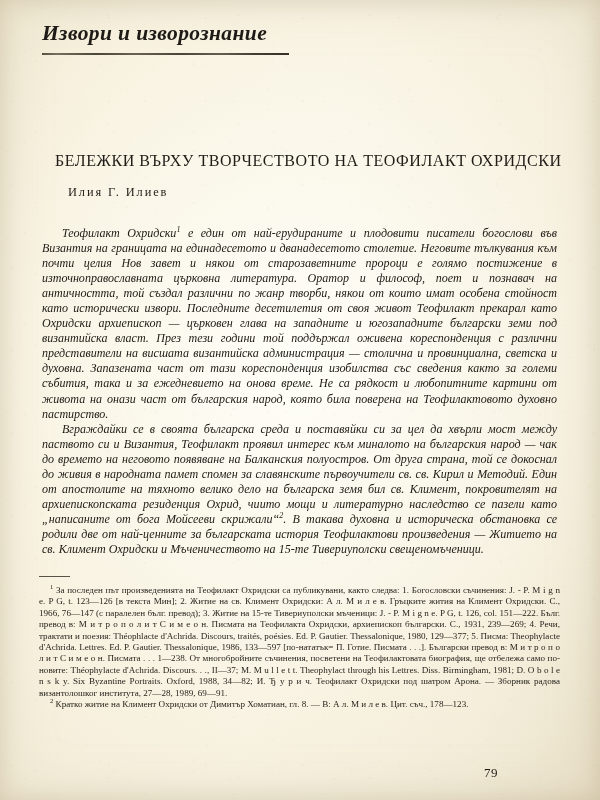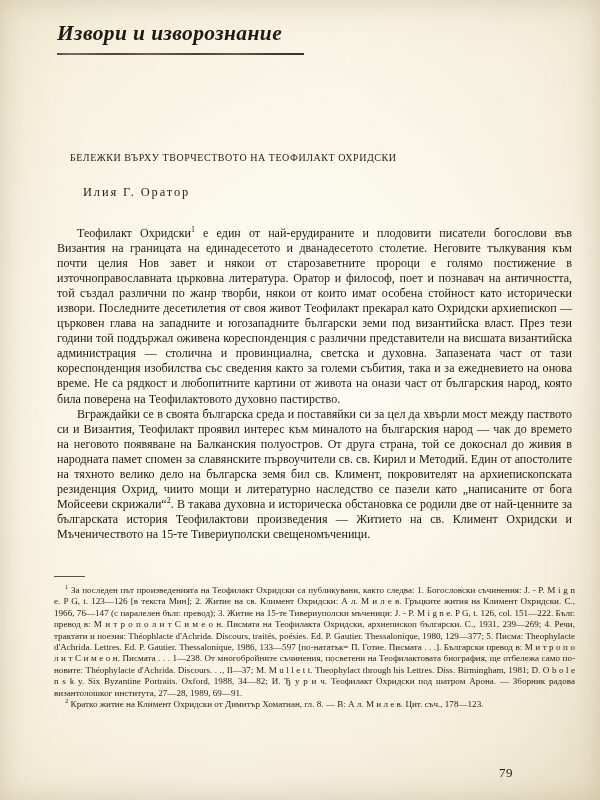--- a/index.html
+++ b/index.html
@@ -54,21 +54,21 @@
     position: absolute;
     inset: 0;
     pointer-events: none;
     box-shadow:
       inset 0 0 22px rgba(168,150,112,.30),
       inset 0 0 60px rgba(176,160,124,.16);
   }
 
   .content {
     position: absolute;
-    left: 15px; top: 0;
+    left: 0; top: 0;
     width: 536px;
     height: 800px;
   }
 
   
   .runhead {
     position: absolute;
     left: 42px;
     top: 22px;
     width: 430px;
@@ -92,21 +92,21 @@
       #3a352b 56%, #585142 72%, #322e25 86%, #241f19 100%);
     opacity: .92;
   }
 
   
   .art-title {
     position: absolute;
     left: 55px;
     top: 152px;
     width: 500px;
-    font-size: 10px;
+    font-size: 16px;
     font-weight: normal;
     letter-spacing: .55px;
     color: #201c17;
     white-space: nowrap;
   }
   .art-author {
     position: absolute;
     left: 68px;
     top: 185px;
     font-size: 12.4px;
@@ -123,20 +123,21 @@
     font-size: 12.05px;
     line-height: 15.05px;
     text-align: justify;
     color: #1d1a15;
     hyphens: none;
     word-spacing: .1px;
   }
   .body-text p {
     margin: 0;
     text-indent: 20px;
+    font-style: italic;
   }
   .body-text sup {
     font-size: 8px;
     vertical-align: super;
     line-height: 0;
   }
 
   
   .fn-rule {
     position: absolute;
@@ -185,21 +186,21 @@
   <div class="edges"></div>
 
   <div class="content">
 
     <div class="runhead">
       <div class="runhead-title">Извори и изворознание</div>
       <div class="runhead-rule"></div>
     </div>
 
     <div class="art-title">БЕЛЕЖКИ ВЪРХУ ТВОРЧЕСТВОТО НА ТЕОФИЛАКТ ОХРИДСКИ</div>
-    <div class="art-author">Илия  Г. Оратор</div>
+    <div class="art-author">Илия  Г. Илиев</div>
 
     <div class="body-text">
       <p><span>Теофилакт Охридски</span><sup>1</sup><span> е един от най-ерудираните и плодовити писатели богослови във Византия на границата на единадесетото и дванадесетото столетие. Неговите тълкувания към почти целия Нов завет и някои от старозаветните пророци е голямо постижение в източноправославната църковна литература. Оратор и философ, поет и познавач на античността, той създал различни по жанр творби, някои от които имат особена стойност като исторически извори. Последните десетилетия от своя живот Теофилакт прекарал като Охридски архиепископ — църковен глава на западните и югозападните български земи под византийска власт. През тези години той поддържал оживена кореспонденция с различни представители на висшата византийска администрация — столична и провинциална, светска и духовна. Запазената част от тази кореспонденция изобилства със сведения както за големи събития, така и за ежедневието на онова време. Не са рядкост и любопитните картини от живота на онази част от българския народ, която била поверена на Теофилактовото  духовно  пастирство.</span></p>
       <p><span>Вграждайки се в своята българска среда и поставяйки си за цел да хвърли мост между паството си и Византия, Теофилакт проявил интерес към миналото на българския народ — чак до времето на неговото появяване на Балканския полуостров. От друга страна, той се докоснал до живия в народната памет спомен за славянските първоучители св. св. Кирил и Методий. Един от апостолите на тяхното велико дело на българска земя бил св. Климент, покровителят на архиепископската резиденция Охрид, чиито мощи и литературно наследство се пазели като „написаните от бога Мойсееви скрижали“</span><sup>2</sup><span>. В такава духовна и историческа обстановка се родили две от най-ценните за българската история Теофилактови произведения — Житието на св. Климент Охридски и Мъченичеството на 15-те Тивериуполски свещеномъченици.</span></p>
     </div>
 
     <div class="fn-rule"></div>
     <div class="footnotes">
       <p><sup>1</sup><span> За последен път произведенията на Теофилакт Охридски са публикувани, както следва: 1. Богословски съчинения: J. - P. M i g n e. P G, t. 123—126 [в текста  Мин]; 2. Житие на св. Климент Охридски:  А л. М и л е в. Гръцките жития на Климент Охридски. С., 1966, 76—147 (с паралелен бълг. превод); 3. Житие на 15-те Тивериуполски мъченици: J. - P. M i g n e. P G, t. 126, col. 151—222. Бълг. превод в: М и т р о п о л и т  С и м е о н. Писмата на Теофилакта Охридски, архиепископ български. С., 1931, 239—269; 4. Речи, трактати и поезия: Théophlacte d'Achrida. Discours, traités, poésies. Ed. P. Gautier. Thessalonique, 1980, 129—377; 5. Писма: Theophylacte d'Achrida. Lettres. Ed. P. Gautier. Thessalonique, 1986, 133—597 [по-нататък= П. Готие. Писмата . . .]. Български превод в: М и т р о п о л и т  С и м е о н. Писмата . . . 1—238. От многобройните съчинения, посветени на Теофилактовата биография, ще отбележа само по-новите: Théophylacte d'Achrida. Discours. . ., II—37; M. M u l l e t t. Theophylact through his Lettres. Diss. Birmingham, 1981; D. O b o l e n s k y. Six Byzantine Portraits. Oxford, 1988, 34—82; И. Ђ у р и ч. Теофилакт Охридски под шатром Арона. — Зборник радова византолошког института, 27—28, 1989, 69—91.</span></p>
       <p><sup>2</sup><span> Кратко житие на Климент Охридски от Димитър Хоматиан, гл. 8. — В:  А л. М и л е в. Цит. съч., 178—123.</span></p>

